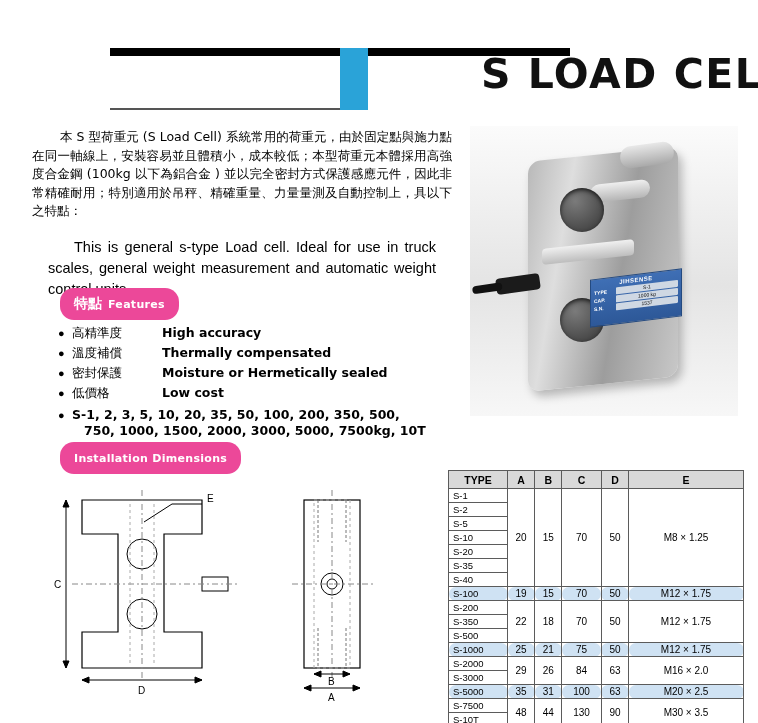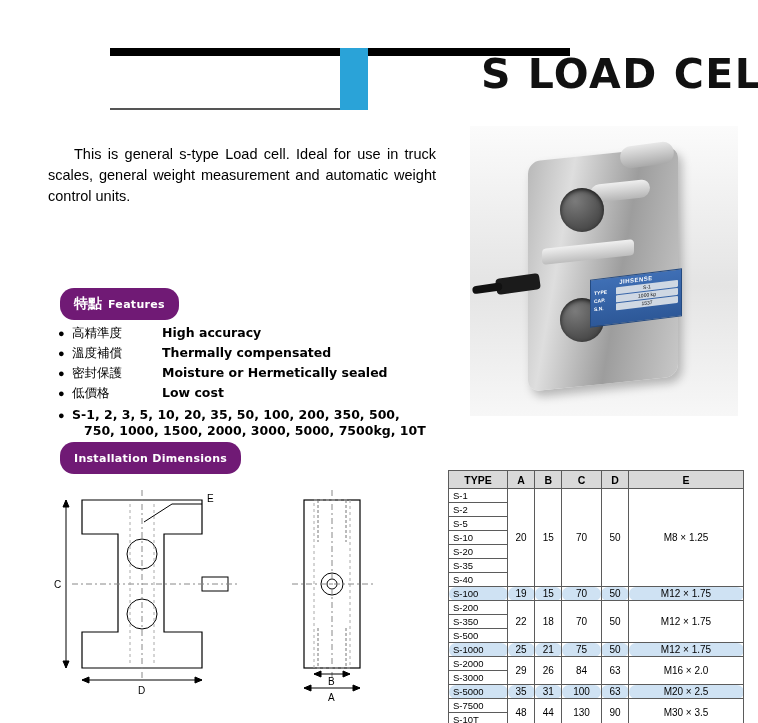--- a/index.html
+++ b/index.html
@@ -73,21 +73,21 @@
     font-size: 14.5px;
     line-height: 21px;
     text-align: justify;
     text-indent: 26px;
     font-family: "Liberation Sans", sans-serif;
   }
 
   
   .pill {
     position: absolute;
-    background: #701a75;
+    background: #ec4899;
     border-radius: 14px;
     height: 24px;
     display: flex;
     align-items: center;
     padding: 16px 14px;
     color: #fff;
     font-weight: bold;
     box-sizing: border-box;
   }
   .pill .cnlab {
@@ -286,20 +286,21 @@
 <body>
 
 <div class="header">
   <div class="header-bar-top"></div>
   <div class="header-accent"></div>
   <div class="header-bar-bottom"></div>
   <div class="header-title">S LOAD CELL</div>
 </div>
 
 <div class="intro">
+  <p class="cn">本 S 型荷重元 (S Load Cell) 系統常用的荷重元，由於固定點與施力點在同一軸線上，安裝容易並且體積小，成本較低；本型荷重元本體採用高強度合金鋼 (100kg 以下為鋁合金 ) 並以完全密封方式保護感應元件，因此非常精確耐用；特別適用於吊秤、精確重量、力量量測及自動控制上，具以下之特點：</p>
   <p class="en">This is general s-type Load cell. Ideal for use in truck scales, general weight measurement and automatic weight control units.</p>
 </div>
 
 <div class="pill" id="features-pill">
   <span class="cnlab">特點</span>
   <span class="enlab">Features</span>
 </div>
 
 <div class="features">
   <div class="feat-row">

